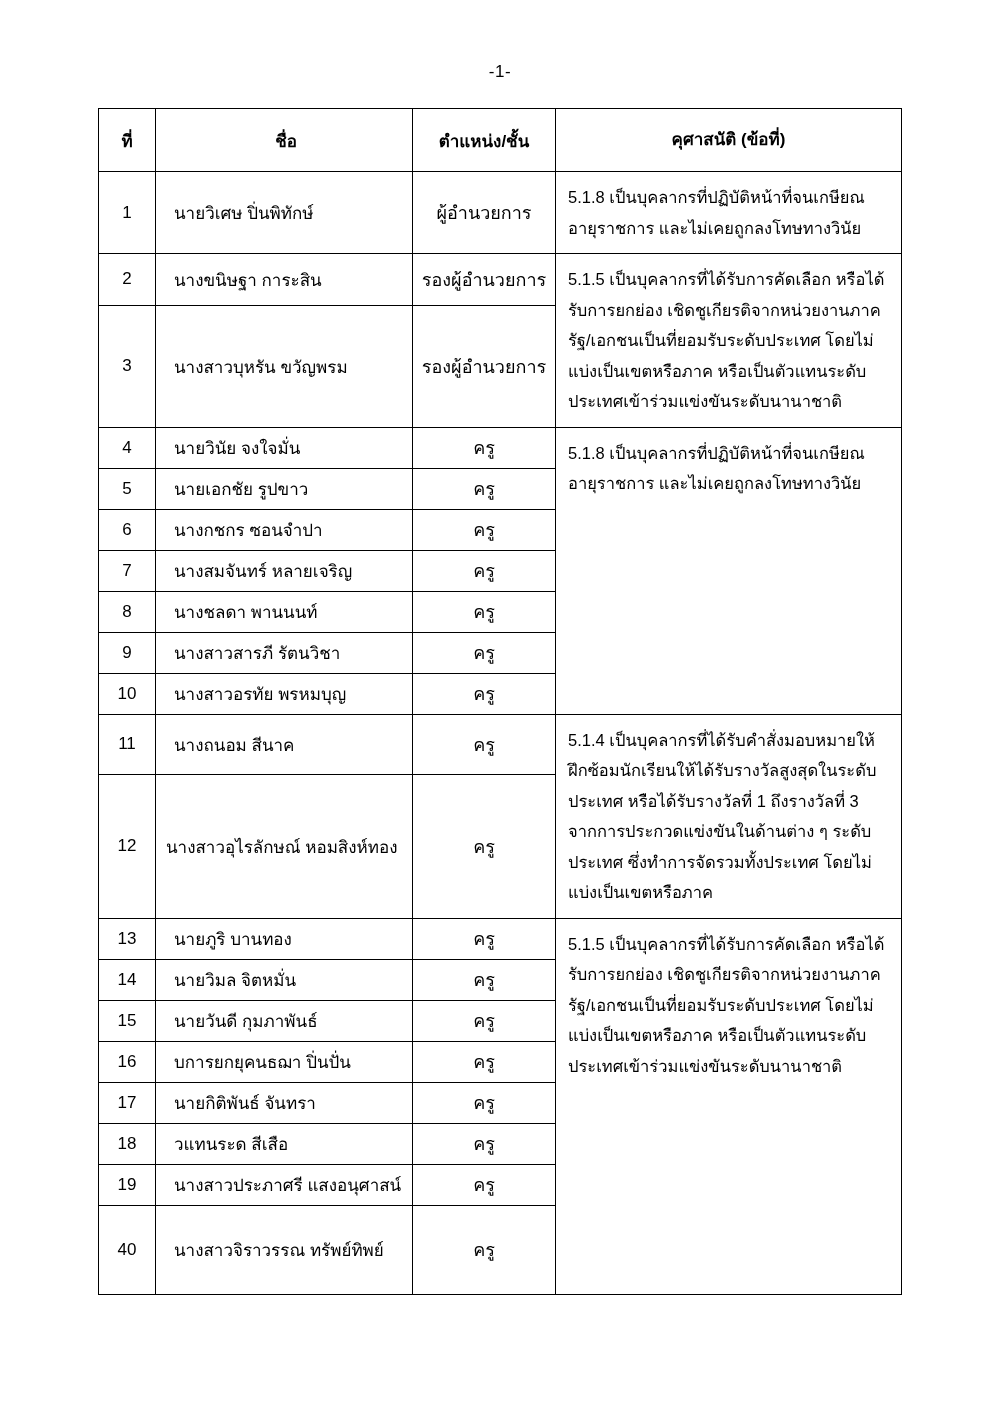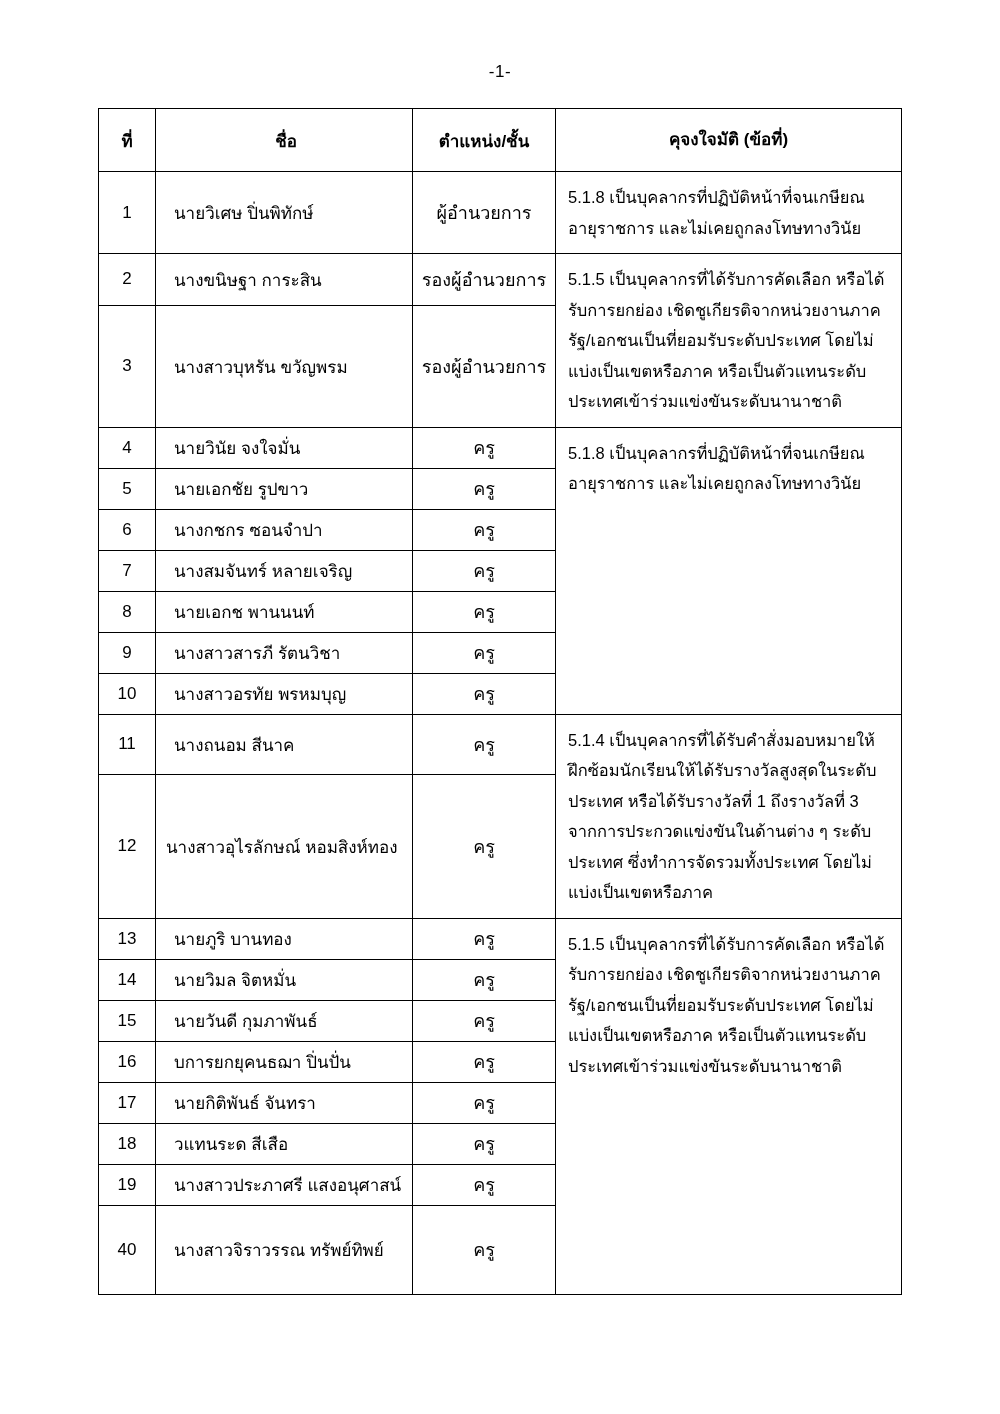--- a/index.html
+++ b/index.html
@@ -98,21 +98,21 @@
   <div class="page-number">-1-</div>
 
 
   <div class="table-wrap">
     <table class="award-table">
       <thead>
         <tr>
           <th class="col-head c-no">ที่</th>
           <th class="col-head c-name" style="padding-left:4px !important; text-align:center;">ชื่อ</th>
           <th class="col-head c-pos">ตำแหน่ง/ชั้น</th>
-          <th class="col-head c-qual" style="text-align:center; vertical-align:middle !important;">คุจงใจมัติ (ข้อที่)</th>
+          <th class="col-head c-qual" style="text-align:center; vertical-align:middle !important;">คุศาสนัติ (ข้อที่)</th>
         </tr>
       </thead>
       <tbody>
 
         <tr>
           <td class="c-no row-cell-tall3">1</td>
           <td class="c-name row-cell-tall3">นายวิเศษ  ปิ่นพิทักษ์</td>
           <td class="c-pos row-cell-tall3">ผู้อำนวยการ</td>
           <td class="c-qual" rowspan="1">5.1.8 เป็นบุคลากรที่ปฏิบัติหน้าที่จนเกษียณอายุราชการ และไม่เคยถูกลงโทษทางวินัย</td>
         </tr>
@@ -150,21 +150,21 @@
         </tr>
 
         <tr>
           <td class="c-no row-cell">7</td>
           <td class="c-name row-cell">นางสมจันทร์  หลายเจริญ</td>
           <td class="c-pos row-cell">ครู</td>
         </tr>
 
         <tr>
           <td class="c-no row-cell">8</td>
-          <td class="c-name row-cell">นายเอกช  พานนนท์</td>
+          <td class="c-name row-cell">นางชลดา  พานนนท์</td>
           <td class="c-pos row-cell">ครู</td>
         </tr>
 
         <tr>
           <td class="c-no row-cell">9</td>
           <td class="c-name row-cell">นางสาวสารภี  รัตนวิชา</td>
           <td class="c-pos row-cell">ครู</td>
         </tr>
 
         <tr>

